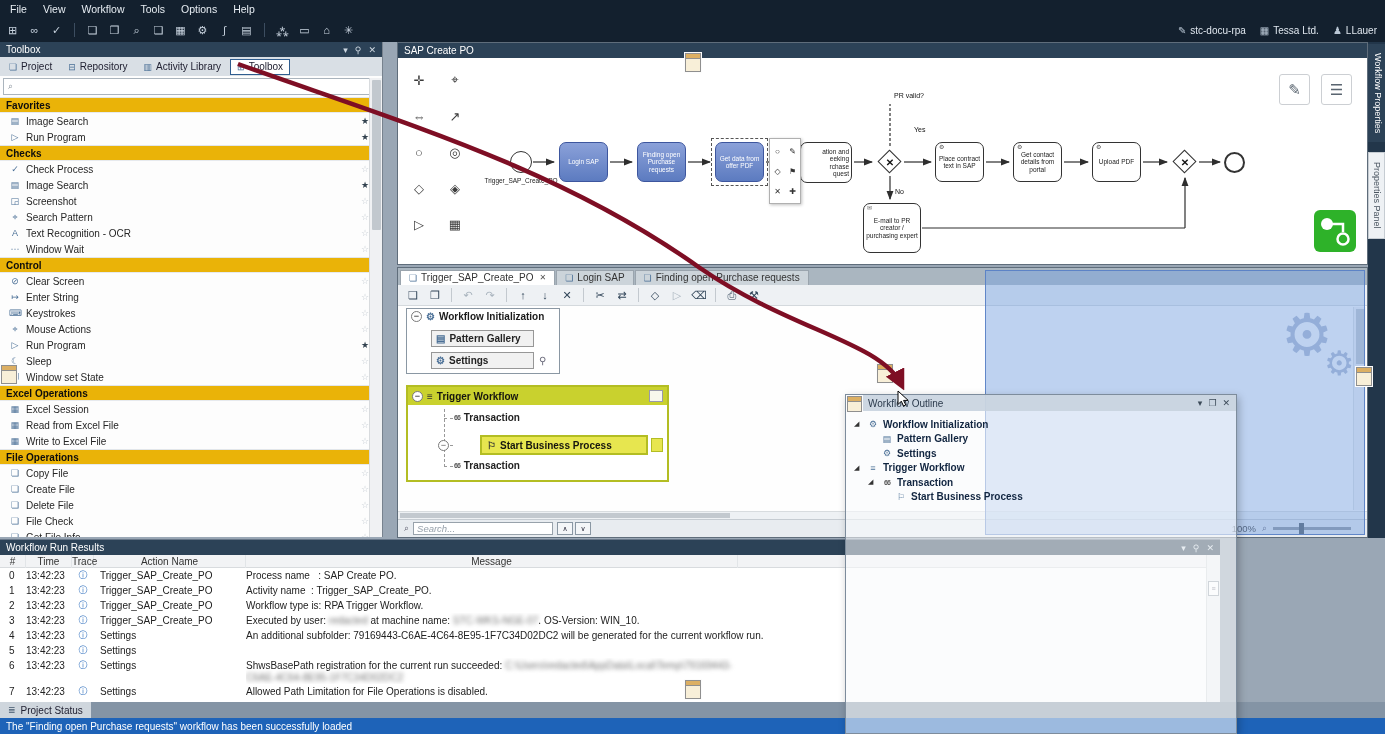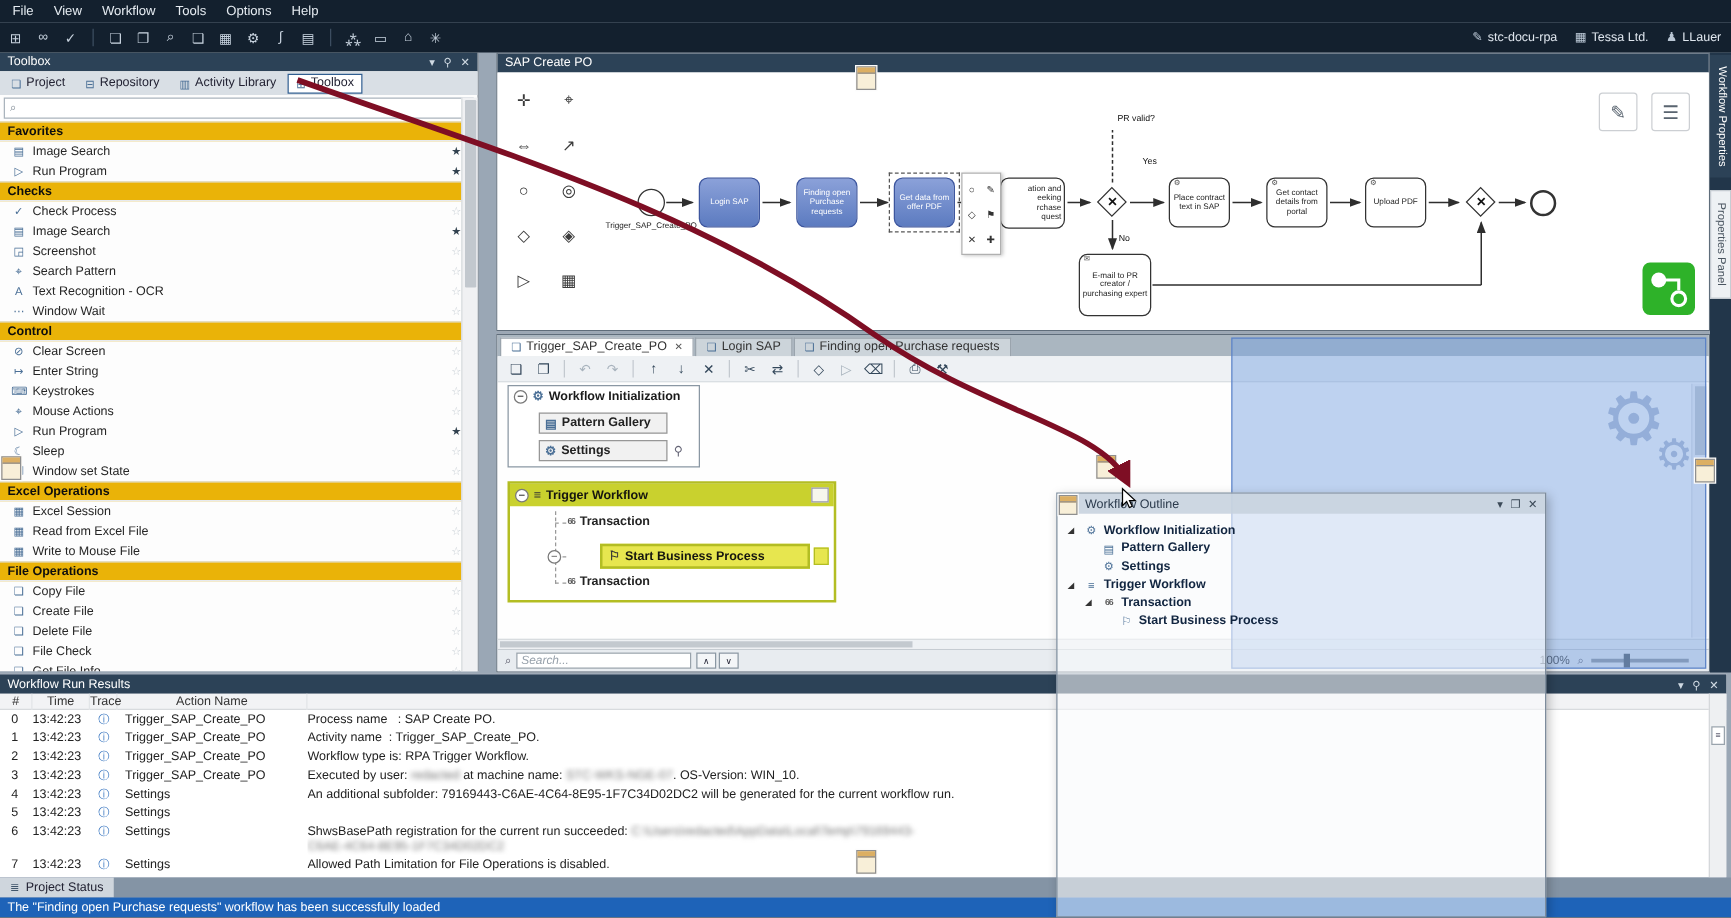--- a/index.html
+++ b/index.html
@@ -127,21 +127,21 @@
   .ol-title .pt-icons{gap:6px;}
   .ol-btn{color:#3c4a58;}
   .ol-tree{padding-top:6px;}
   .ol-row{height:14.5px;display:flex;align-items:center;gap:4px;}
   .ol-exp{width:9px;font-size:7px;color:#333;}
   .ol-icon{width:12px;text-align:center;font-size:9px;color:#4a6f96;}
   .ol-icon.txticon{font-size:7px;font-weight:bold;letter-spacing:-1px;color:#555;}
   .ol-label{font-weight:bold;color:#112540;}
 
   
-  .results{position:absolute;left:0;top:539px;width:1381px;height:163px;background:#fff;border-top:1px solid #69788a;z-index:1;}
+  .results{position:absolute;left:0;top:539px;width:1220px;height:163px;background:#fff;border-top:1px solid #69788a;z-index:1;}
   .res-header{height:13px;background:#f2f3f5;border-bottom:1px solid #d8dbde;display:flex;align-items:center;}
   .rh-c{text-align:center;color:#333;border-right:1px solid #e2e5e8;height:13px;line-height:13px;}
   .c0{width:26px;}.c1{width:46px;}.c2{width:22px;}.c3{width:152px;}.c4{width:492px;}
   .res-row{display:flex;align-items:flex-start;height:15px;line-height:15px;}
   .res-row.wrap{height:26px;}
   .c-num{width:26px;padding-left:9px;}
   .c-time{width:46px;}
   .c-trace{width:22px;text-align:center;color:#2f6fbd;font-size:9px;}
   .c-action{width:152px;padding-left:6px;}
   .c-msg{flex:1;white-space:pre;overflow:hidden;}
@@ -340,21 +340,21 @@
           <span class="ti-label">Excel Session</span>
           <span class="star">☆</span>
         </div>
         <div class="tbx-item">
           <span class="ti-icon">▦</span>
           <span class="ti-label">Read from Excel File</span>
           <span class="star">☆</span>
         </div>
         <div class="tbx-item">
           <span class="ti-icon">▦</span>
-          <span class="ti-label">Write to Mouse File</span>
+          <span class="ti-label">Write to Excel File</span>
           <span class="star">☆</span>
         </div>
         <div class="section-h">
           <span class="sh-label">File Operations</span>
           <span class="sh-chev">∨</span>
         </div>
         <div class="tbx-item">
           <span class="ti-icon">❏</span>
           <span class="ti-label">Copy File</span>
           <span class="star">☆</span>
@@ -624,20 +624,21 @@
           <span class="pt-icon">▾</span>
           <span class="pt-icon">⚲</span>
           <span class="pt-icon">✕</span>
         </span>
     </div>
     <div class="res-header" id="results-header">
         <span class="rh-c c0">#</span>
         <span class="rh-c c1">Time</span>
         <span class="rh-c c2">Trace</span>
         <span class="rh-c c3">Action Name</span>
+        <span class="rh-c c4">Message</span>
       </div>
     <div id="results-rows">
         <div class="res-row">
           <span class="c-num">0</span>
           <span class="c-time">13:42:23</span>
           <span class="c-trace">ⓘ</span>
           <span class="c-action">Trigger_SAP_Create_PO</span>
           <span class="c-msg"><span>Process name   : SAP Create PO.</span></span>
         </div>
         <div class="res-row">

